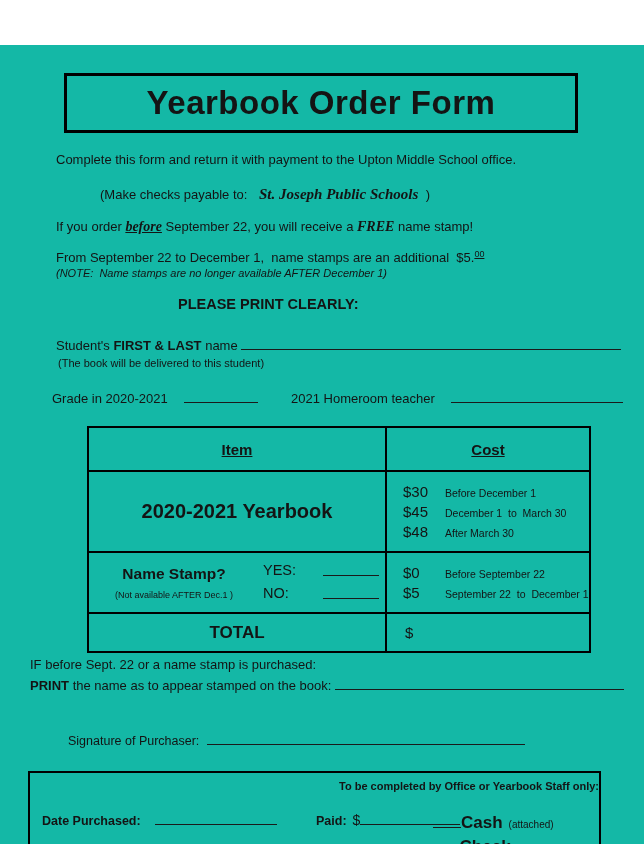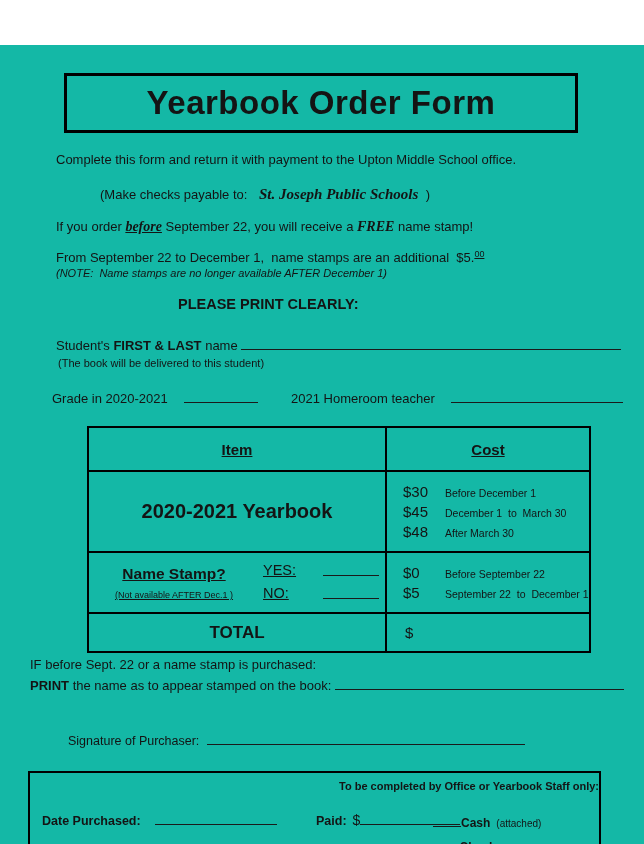--- a/index.html
+++ b/index.html
@@ -33,37 +33,37 @@
   table.order td { border:2px solid #000; vertical-align:middle; }
   td.col-item { width:274px; }
   td.col-cost { width:204px; }
   .th-cell { text-align:center; font-weight:bold; font-size:15px; height:44px; }
   .th-cell span { text-decoration:underline; }
   .yb-cell { height:81px; text-align:center; font-weight:bold; font-size:20px; }
   .cost-cell { padding:8px 0 8px 16px; }
   .price-line { display:flex; align-items:baseline; margin:3px 0; }
   .price-amt { font-size:15px; width:42px; }
   .price-cond { font-size:10.5px; }
-  .stamp-cell { height:57px;text-decoration:underline; }
+  .stamp-cell { height:57px; }
   .stamp-wrap { display:flex; align-items:center; padding:4px 6px 4px 10px; }
   .stamp-left { width:150px; text-align:center; }
   .stamp-title { font-size:15.5px; font-weight:bold; }
   .stamp-note { font-size:9px; margin-top:7px; }
   .stamp-right { flex:1; padding-left:14px; }
   .yn-row { display:flex; align-items:flex-start; margin:4px 0 7px; font-size:14.5px; }
   .yn-row .lbl { width:48px; }
   .yn-row .blank { width:56px; margin-left:12px; }
   .total-cell { height:39px; text-align:center; font-weight:bold; font-size:17px; }
   .total-cost { font-size:15px; padding-left:18px; }
 
   
   .office-box { position:absolute; left:28px; top:726px; width:573px; height:92px; border:2px solid #000; font-size:12.5px; }
   .office-header { position:absolute; top:7px; left:0; right:0; text-align:right; font-weight:bold; font-size:11px; }
   .office-row { position:absolute; display:flex; align-items:baseline; }
-  .tinyb { font-weight:bold; font-size:12px; }
+  .tinyb { font-weight:bold; font-size:17px; }
   .tiny { font-size:10px; }
 </style>
 </head>
 <body>
 
 <div class="page">
 
   <div class="title-box">
     <span data-bind="title">Yearbook Order Form</span>
   </div>

